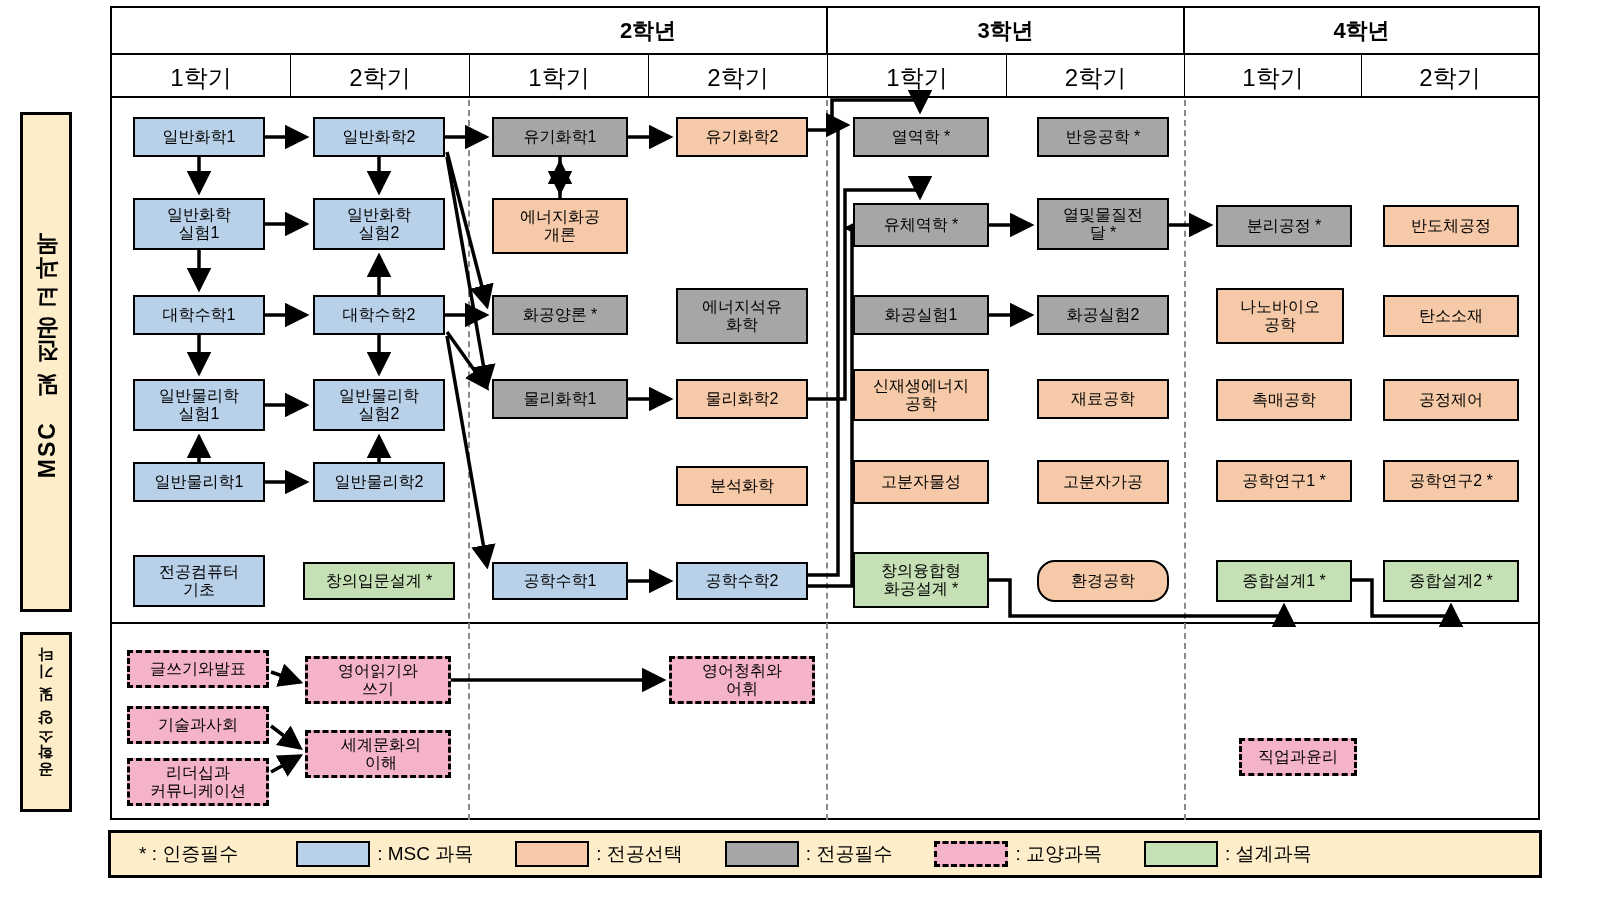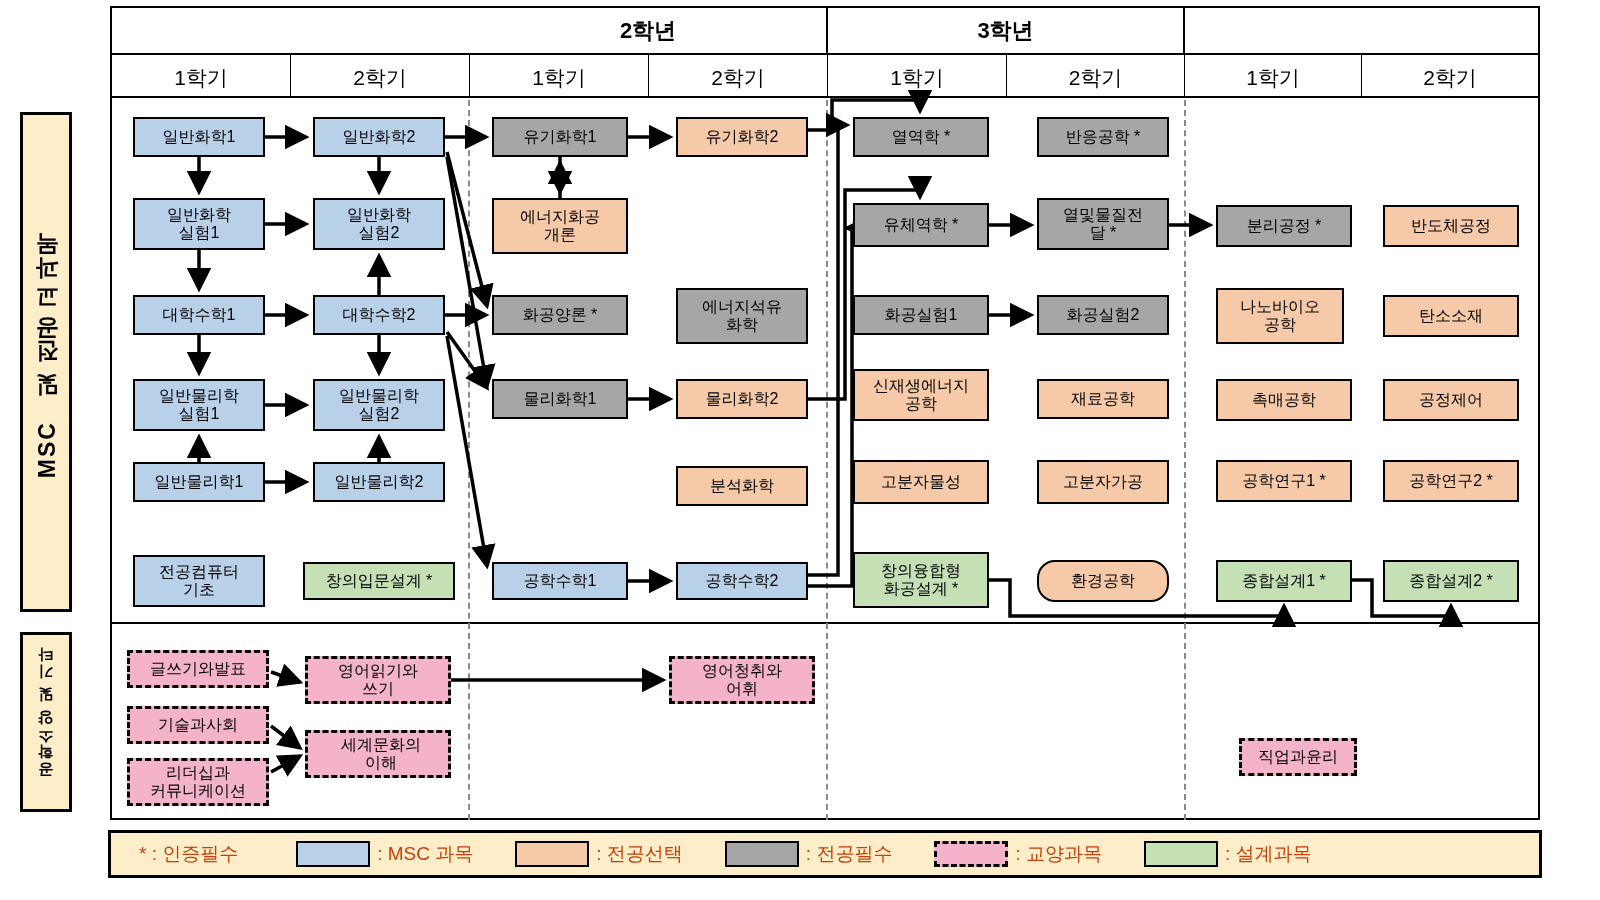--- a/index.html
+++ b/index.html
@@ -34,21 +34,21 @@
   .hdr-year.last { border-right: none; }
   .hdr-sem-row {
     position: absolute;
     left: 0; top: 45px; width: 100%; height: 45px;
     border-top: 2px solid #000;
   }
   .hdr-sem {
     position: absolute; top: 0; height: 45px;
     border-right: 1.5px solid #000;
     display: flex; align-items: center; justify-content: center;
-    font-size: 21px; color: #000;
+    font-size: 24px; color: #000;
   }
   .hdr-sem.last { border-right: none; }
 
   
   .body-frame {
     position: absolute;
     left: 110px; top: 98px;
     width: 1430px; height: 722px;
     border: 2px solid #000;
     border-top: none;
@@ -120,21 +120,21 @@
     width: 1434px; height: 48px;
     background: #fdedc8;
     border: 3px solid #000;
     display: flex;
     align-items: center;
   }
   .legend-item {
     display: flex;
     align-items: center;
     font-size: 19px;
-    color: #c2410c;
+    color: #000000;
     white-space: nowrap;
   }
   .legend-swatch {
     width: 74px; height: 26px;
     border: 2px solid #000;
     margin-right: 7px;
   }
   .legend-swatch.dash { border: 3px dashed #000; }
   .legend-star {
     font-size: 19px;
@@ -142,20 +142,21 @@
   }
 </style>
 </head>
 <body>
 
 <div id="root">
 
   <div class="hdr-outer">
     <div class="hdr-year" style="left:358px;width:358px">2학년</div>
     <div class="hdr-year" style="left:716px;width:357px">3학년</div>
+    <div class="hdr-year last" style="left:1073px;width:353px">4학년</div>
 
     <div class="hdr-sem-row">
       <div class="hdr-sem" style="left:0;width:179px">1학기</div>
       <div class="hdr-sem" style="left:179px;width:179px">2학기</div>
       <div class="hdr-sem" style="left:358px;width:179px">1학기</div>
       <div class="hdr-sem" style="left:537px;width:179px">2학기</div>
       <div class="hdr-sem" style="left:716px;width:179px">1학기</div>
       <div class="hdr-sem" style="left:895px;width:178px">2학기</div>
       <div class="hdr-sem" style="left:1073px;width:177px">1학기</div>
       <div class="hdr-sem last" style="left:1250px;width:176px">2학기</div>

